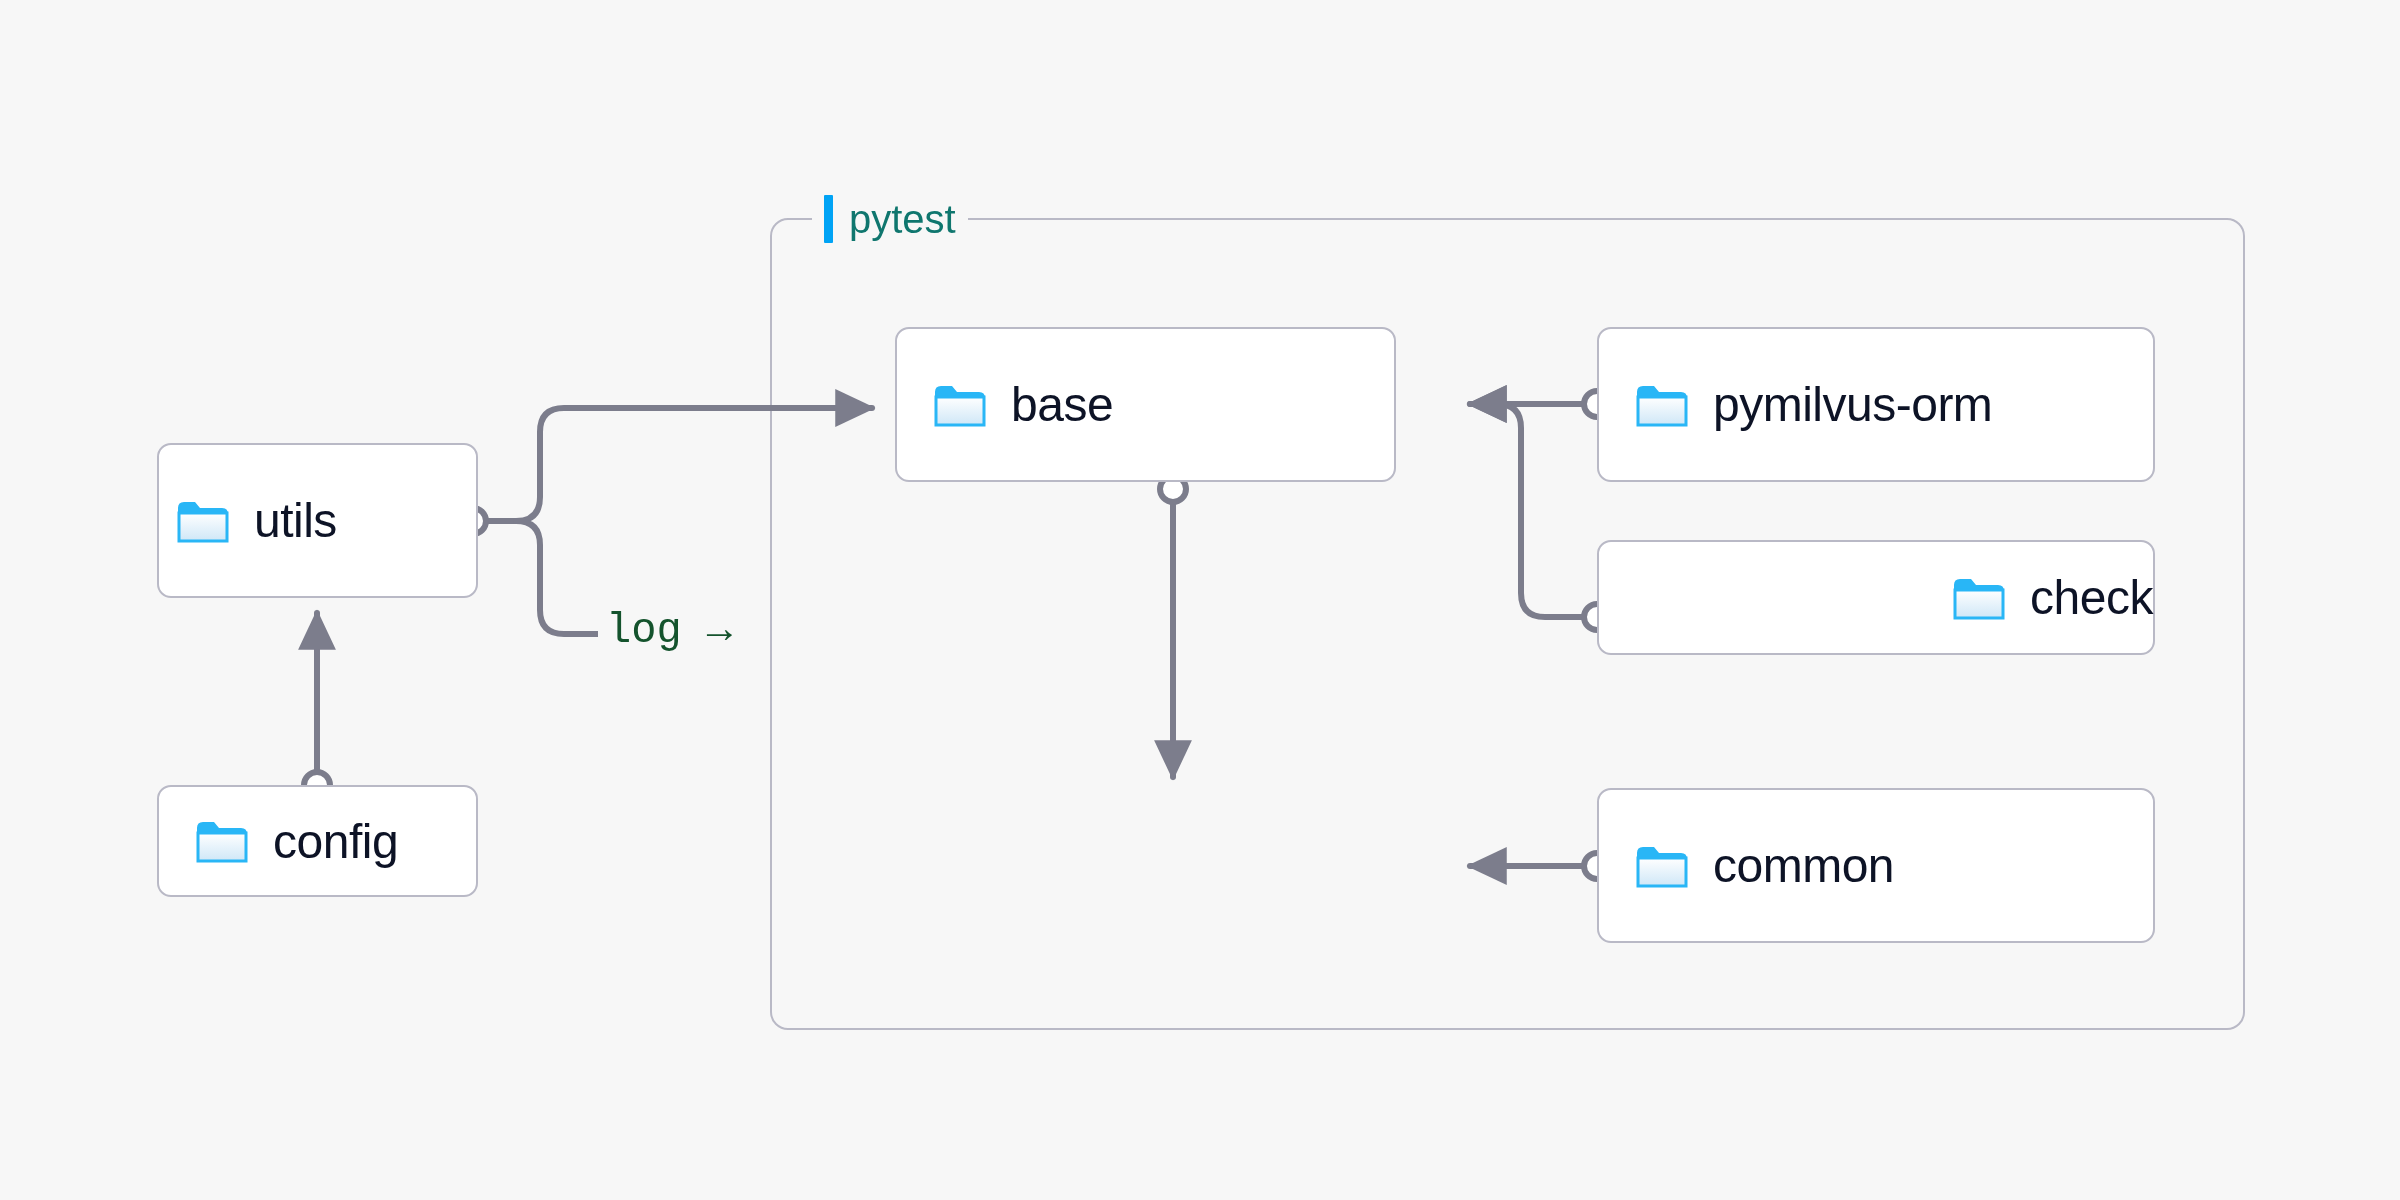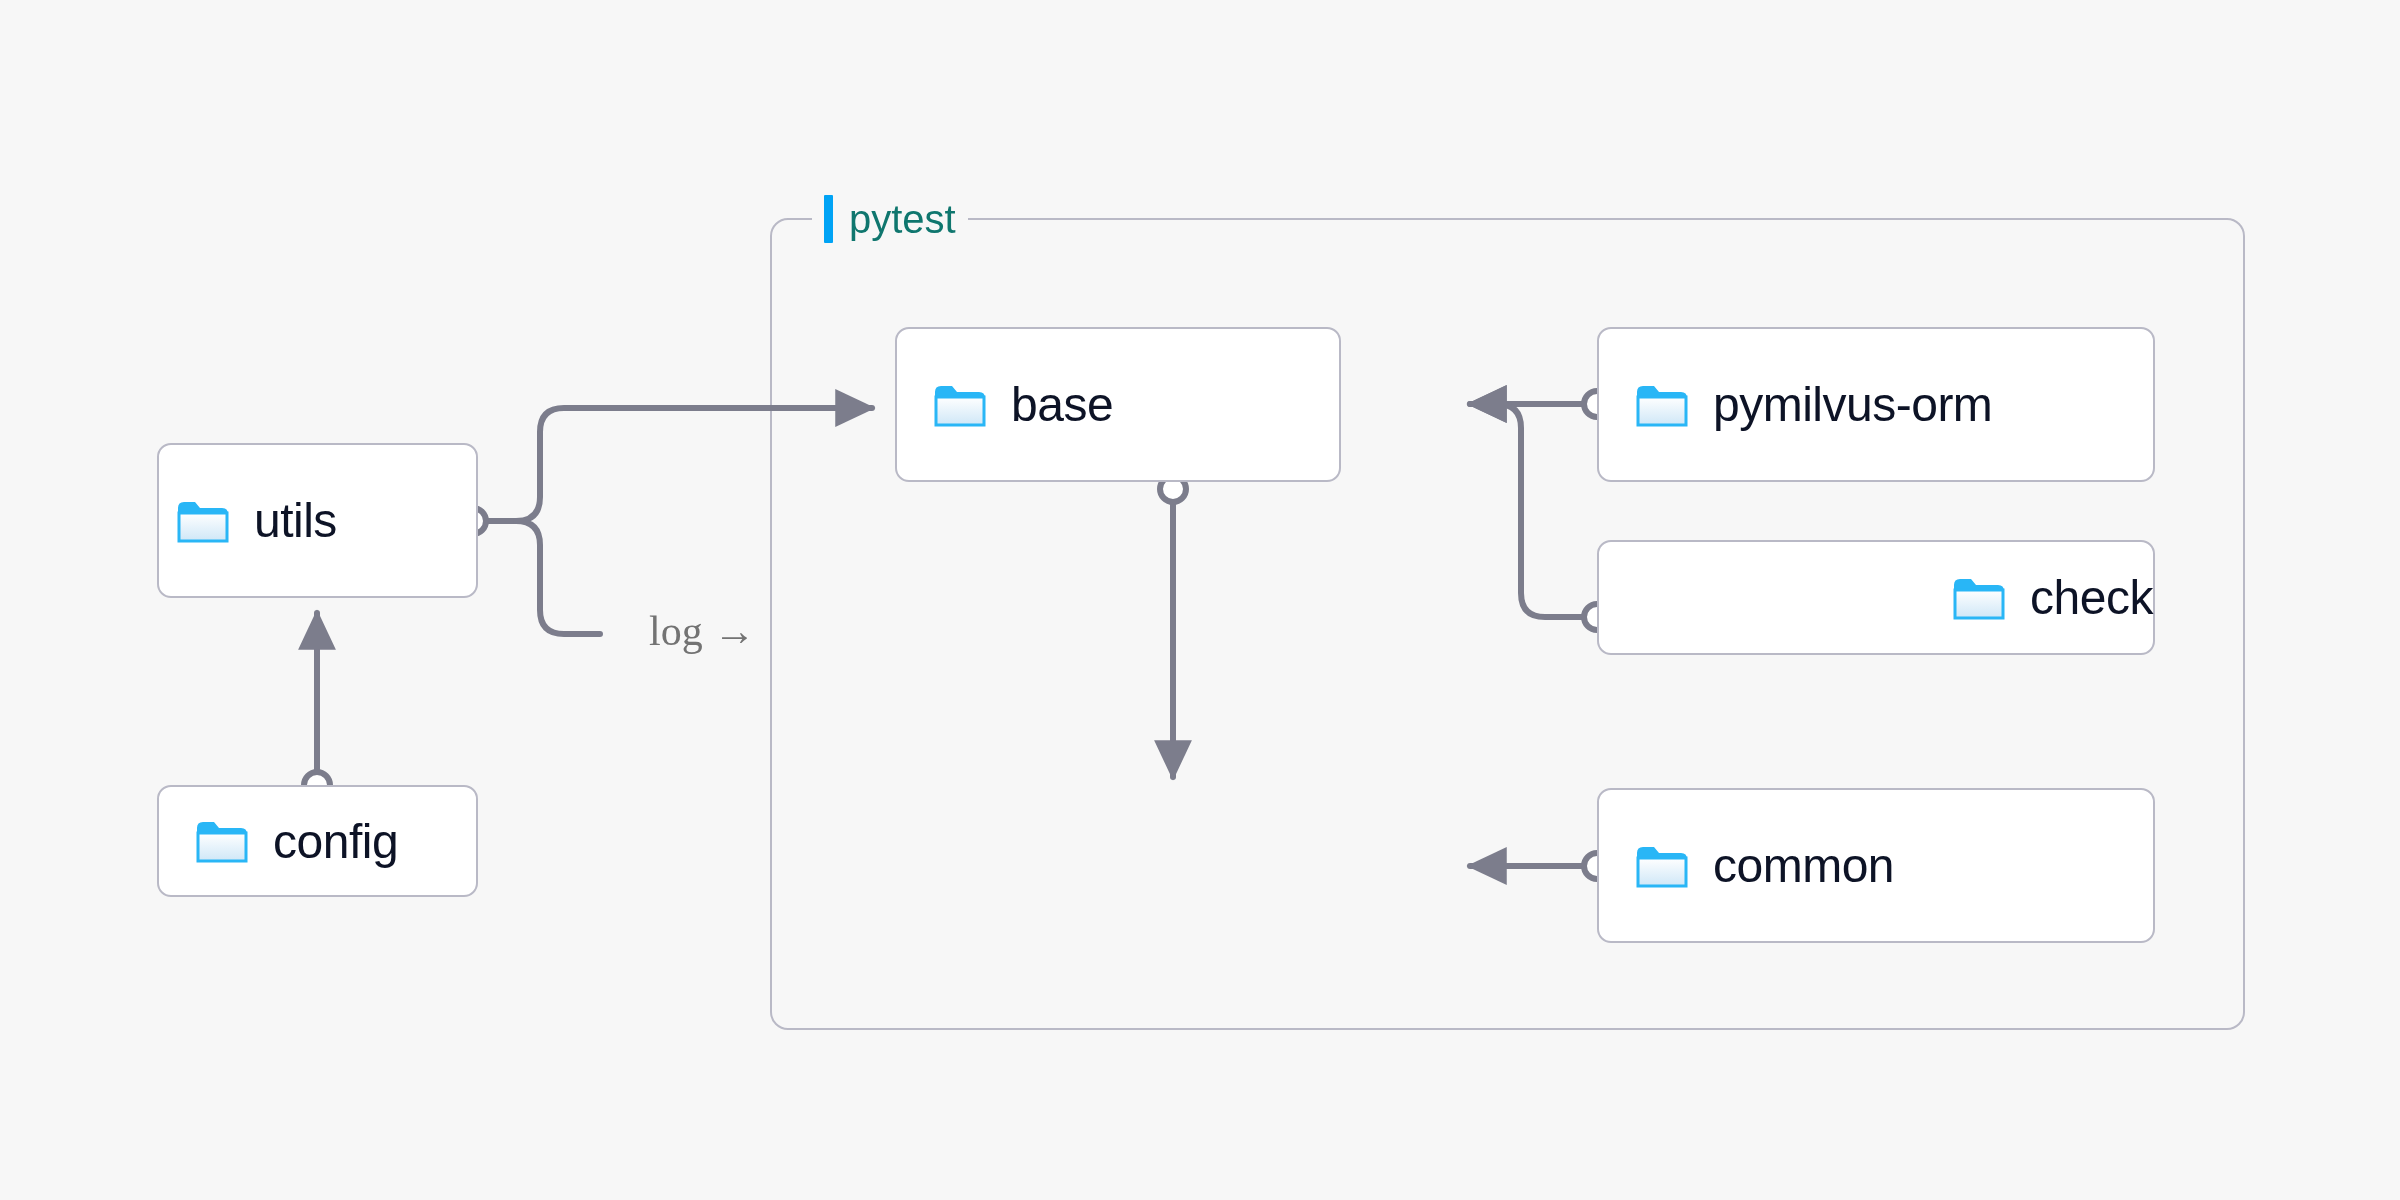--- a/index.html
+++ b/index.html
@@ -63,26 +63,25 @@
   }
   .group-label {
     font-size: 40px;
     color: #0f766e;
     white-space: nowrap;
     font-family: "Liberation Sans", sans-serif;
   }
   .edge-label {
     position: absolute;
     font-size: 42px;
-    color: #737373;
+    color: #14532d;
     white-space: nowrap;
     background: #f7f7f7;
     padding: 0 8px;
-    font-family: Liberation Serif, serif;
-    margin-left: 43px;
+    font-family: Liberation Mono, monospace;
   }
 </style>
 </head>
 <body>
 
 <div id="stage">
 
   <div class="group-box" style="left:770px; top:218px; width:1475px; height:812px;"></div>
 
   <div class="group-label-wrap" style="left:812px; top:190px;">
@@ -145,21 +144,21 @@
   <div class="node" style="left:157px; top:785px; width:321px; height:112px;">
     <span class="folder-ico">
       <svg width="54" height="46" viewBox="0 0 54 46">
         <path d="M2 10 Q2 4 8 4 L19 4 L24 10 L46 10 Q52 10 52 16 L52 38 Q52 44 46 44 L8 44 Q2 44 2 38 Z" fill="#29b6f6"></path>
         <path d="M3 15 L51 15 L51 43 L3 43 Z" fill="url(#folderGrad)" stroke="#29b6f6" stroke-width="3"></path>
       </svg>
     </span>
     <span class="node-label">config</span>
   </div>
 
-  <div class="node" style="left:895px; top:327px; width:446px; height:155px;">
+  <div class="node" style="left:895px; top:327px; width:501px; height:155px;">
     <span class="folder-ico">
       <svg width="54" height="46" viewBox="0 0 54 46">
         <path d="M2 10 Q2 4 8 4 L19 4 L24 10 L46 10 Q52 10 52 16 L52 38 Q52 44 46 44 L8 44 Q2 44 2 38 Z" fill="#29b6f6"></path>
         <path d="M3 15 L51 15 L51 43 L3 43 Z" fill="url(#folderGrad)" stroke="#29b6f6" stroke-width="3"></path>
       </svg>
     </span>
     <span class="node-label">base</span>
   </div>
 
 

